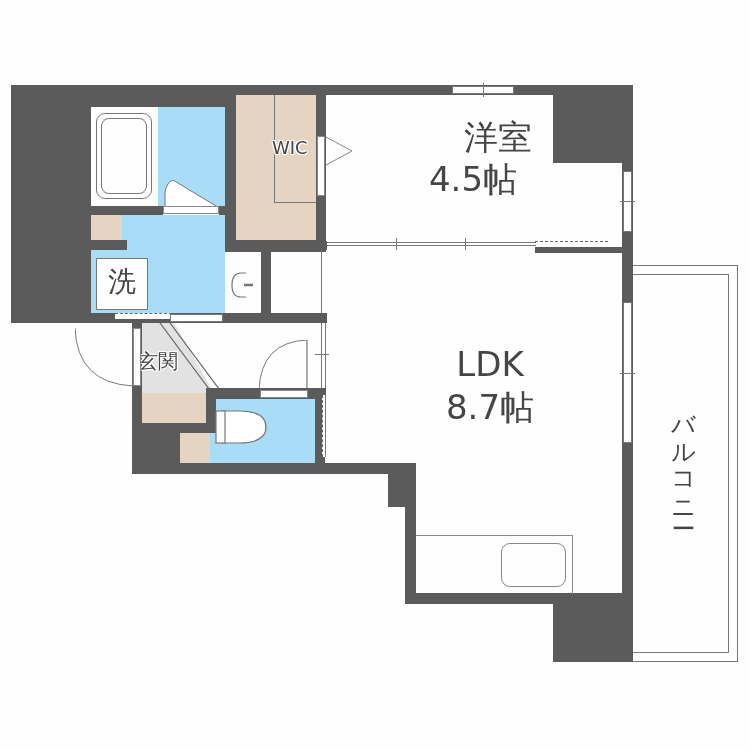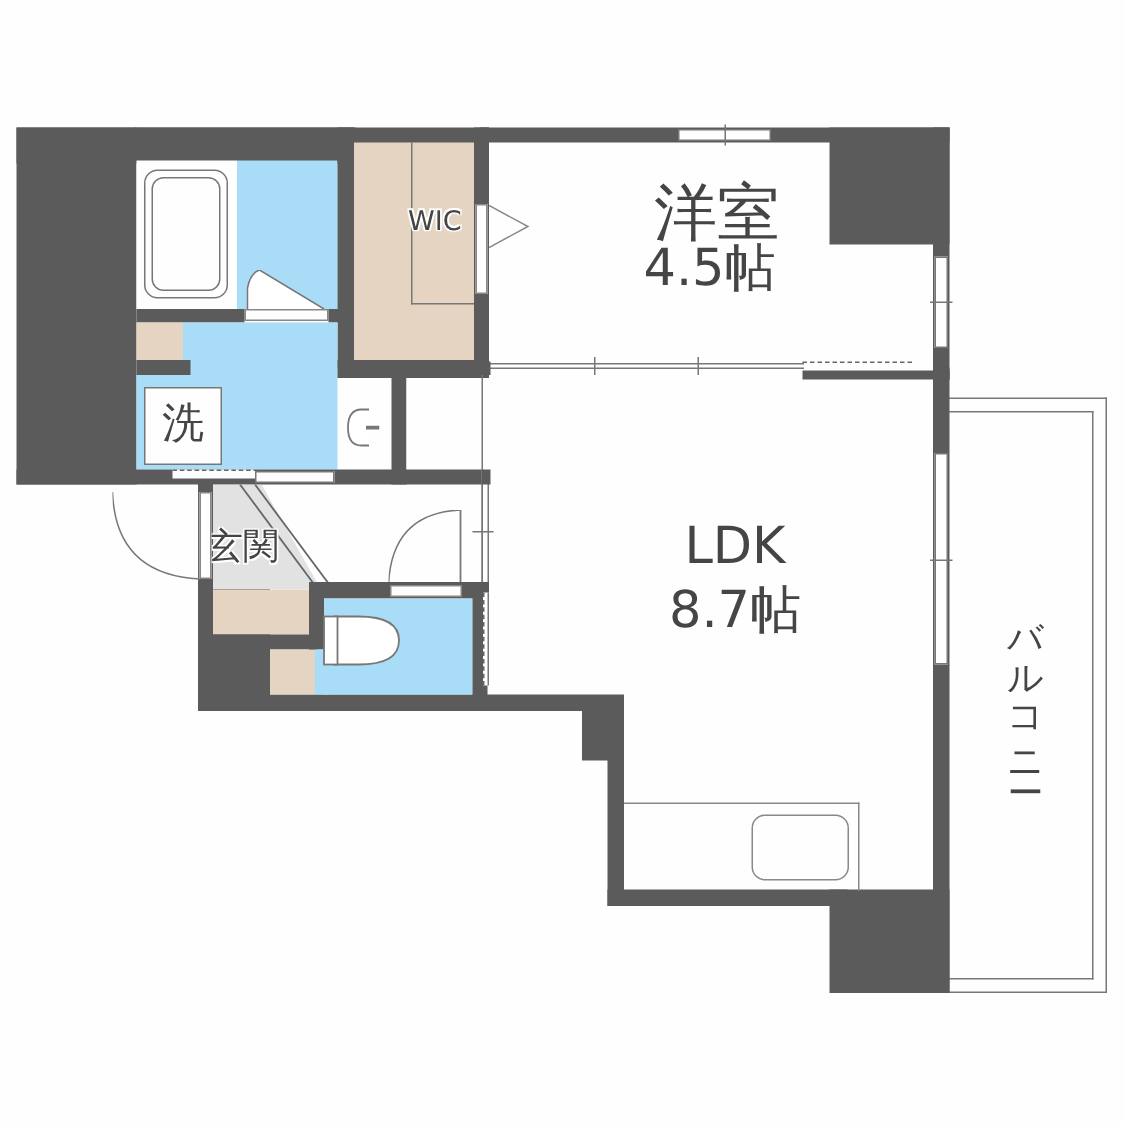--- a/index.html
+++ b/index.html
@@ -98,21 +98,21 @@
   <div class="abs" style="left:274px;top:95px;width:43px;height:108px;border-left:1px solid #777;border-bottom:1px solid #777;"></div>
   <div class="abs lbl halo" style="left:272px;top:137px;font-size:18px;">WIC</div>
   <div class="abs wall" style="left:316px;top:85px;width:10px;height:167px;"></div>
   <div class="abs white" style="left:317px;top:136px;width:8px;height:60px;border:1px solid #888;"></div>
   <div class="abs" style="left:326px;top:135px;width:28px;height:32px;">
     <svg width="28" height="32" viewBox="0 0 28 32">
         <path d="M0 2 L26 16 L0 30" fill="none" stroke="#888" stroke-width="1"></path>
       </svg>
   </div>
 
-  <div class="abs room-lbl" style="left:418px;top:118px;width:120px;font-size:42px;">洋室</div>
+  <div class="abs room-lbl" style="left:438px;top:118px;width:120px;font-size:34px;">洋室</div>
   <div class="abs room-lbl" style="left:408px;top:160px;width:130px;font-size:34px;">4.5帖</div>
 
   <div class="abs" style="left:326px;top:242px;width:210px;height:4px;border-top:1px solid #777;border-bottom:1px solid #777;"></div>
   <div class="abs" style="left:396px;top:238px;width:1px;height:12px;background:#777;"></div>
   <div class="abs" style="left:465px;top:238px;width:1px;height:12px;background:#777;"></div>
   <div class="abs" style="left:535px;top:241px;width:73px;height:0;border-top:1.5px dashed #666;"></div>
   <div class="abs wall" style="left:535px;top:247px;width:98px;height:6px;"></div>
   <div class="abs wall" style="left:320px;top:241px;width:7px;height:9px;"></div>
 
   <div class="abs room-lbl" style="left:430px;top:345px;width:120px;font-size:34px;">LDK</div>
@@ -125,21 +125,21 @@
   <div class="abs" style="left:321px;top:320px;width:5px;height:70px;border-left:1px solid #777;border-right:1px solid #777;"></div>
   <div class="abs" style="left:315px;top:354px;width:14px;height:1px;background:#777;"></div>
 
   <div class="abs gray" style="left:142px;top:323px;width:72px;height:70px;clip-path:polygon(0 0,45% 0,100% 100%,0 100%);"></div>
   <div class="abs" style="left:142px;top:323px;width:80px;height:70px;">
     <svg width="80" height="70" viewBox="0 0 80 70">
         <line x1="18" y1="0" x2="70" y2="70" stroke="#666" stroke-width="1.2"></line>
         <line x1="28" y1="0" x2="80" y2="70" stroke="#666" stroke-width="1.2"></line>
       </svg>
   </div>
-  <div class="abs lbl halo" style="left:138px;top:348px;font-size:24px;text-align:right;">玄関</div>
+  <div class="abs lbl halo" style="left:138px;top:348px;font-size:20px;text-align:right;">玄関</div>
   <div class="abs tan" style="left:142px;top:393px;width:64px;height:30px;"></div>
   <div class="abs wall" style="left:132px;top:423px;width:80px;height:10px;"></div>
   <div class="abs tan" style="left:180px;top:433px;width:30px;height:30px;"></div>
 
   <div class="abs" style="left:75px;top:328px;width:60px;height:60px;">
     <svg width="60" height="60" viewBox="0 0 60 60">
         <path d="M0 0 Q2 55 58 58" fill="none" stroke="#777" stroke-width="1"></path>
         <line x1="58" y1="0" x2="58" y2="58" stroke="#777" stroke-width="1.2"></line>
       </svg>
   </div>

